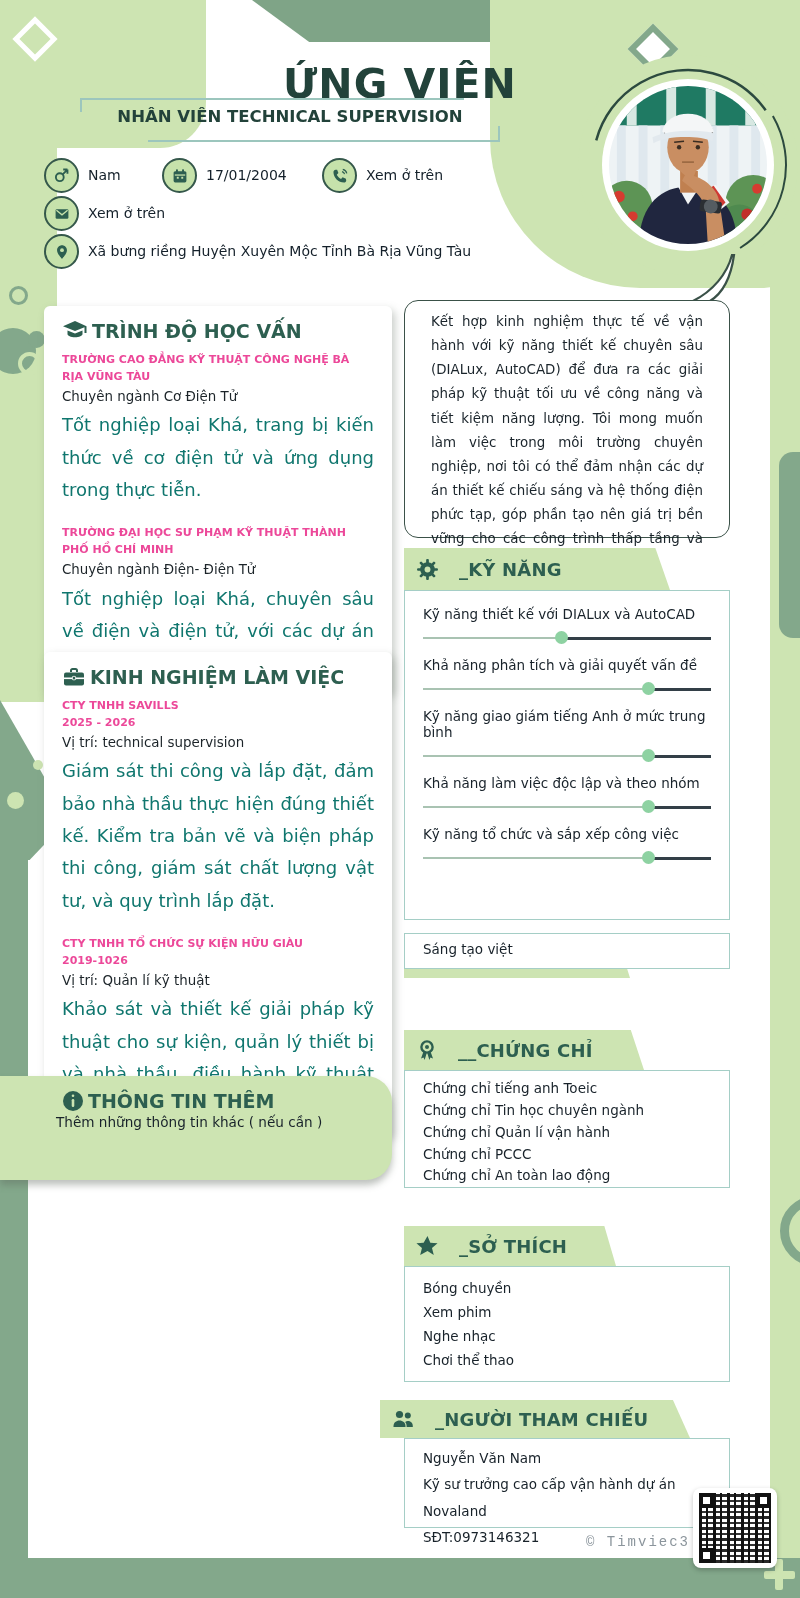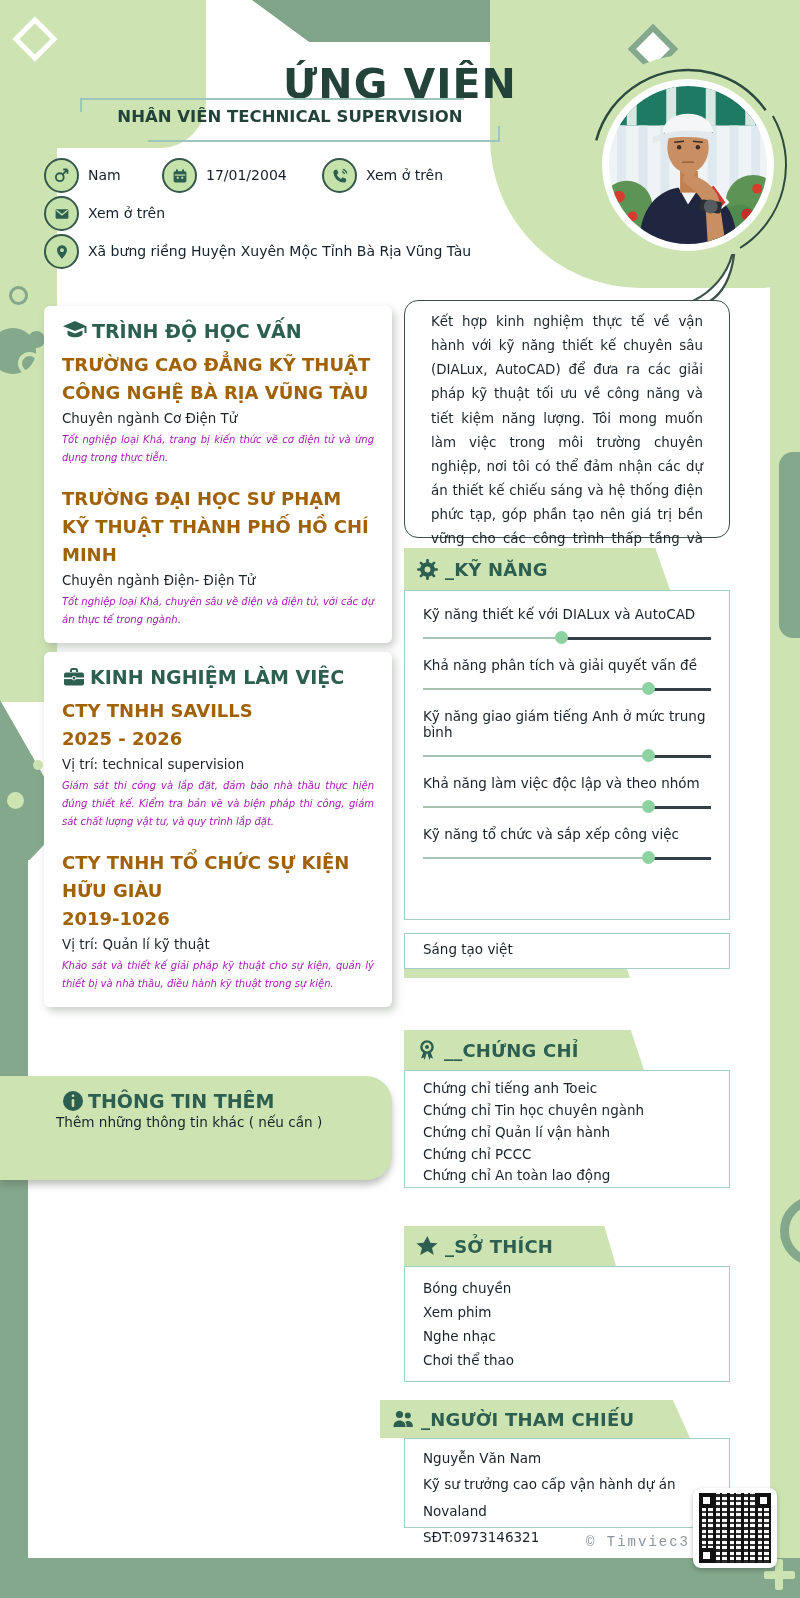--- a/index.html
+++ b/index.html
@@ -43,32 +43,32 @@
   .subtitle{left:60px;top:107px;width:460px;text-align:center;font-size:16.5px;font-weight:bold;color:#22423a;}
   .bracket-br{left:148px;top:126px;width:350px;height:14px;border-bottom:2px solid #9cc6bd;border-right:2px solid #9cc6bd;}
   .cicon{width:31px;height:31px;border-radius:50%;background:#c6e2ab;border:2px solid #35584b;
          display:flex;align-items:center;justify-content:center;}
   .clabel{font-size:14px;color:#14202a;line-height:35px;}
   
   .card{background:#fff;border-radius:6px;box-shadow:3px 4px 9px rgba(110,120,110,.38);
         padding:14px 18px;width:312px;}
   .card-h{display:flex;align-items:center;gap:4px;margin-bottom:9px;}
   .card-h .t{font-size:19px;font-weight:800;color:#2d5f50;}
-  .sch-name{font-size:18px;font-weight:bold;color:#a16207;line-height:1.55;margin-top:8px;}
+  .sch-name{font-size:11px;font-weight:bold;color:#ec4899;line-height:1.55;margin-top:8px;}
   .sch-line{font-size:13.4px;line-height:1.8;color:#1c2429;}
-  .sch-desc{font-size:10px;line-height:1.8;color:#a21caf;text-align:justify;font-style:italic;}
+  .sch-desc{font-size:18px;line-height:1.8;color:#0f766e;text-align:justify;}
   .infobox{left:0;top:1076px;width:392px;height:104px;border-radius:0 26px 26px 0;
            box-shadow:0 5px 7px rgba(90,100,90,.4);}
   .infobox .card-h{padding:14px 0 0 62px;margin-bottom:2px;}
   .infobox .body{padding-left:56px;font-size:13.6px;color:#18222a;}
   
   .bubble{left:404px;top:300px;width:326px;height:238px;border:1.6px solid #3a5148;border-radius:14px;
           background:#fff;padding:9px 26px;font-size:13.4px;line-height:1.8;text-align:justify;
           box-sizing:border-box;color:#1a242b;}
-  .tab{height:40px;background:#cde4b2;display:flex;align-items:center;gap:6px;padding-left:12px;
+  .tab{height:40px;background:#cde4b2;display:flex;align-items:center;gap:20px;padding-left:12px;
        clip-path:polygon(0 0,94.5% 0,100% 100%,0 100%);box-sizing:border-box;}
   .tab .t{font-size:18px;font-weight:800;color:#2d5f50;letter-spacing:.2px;}
   .sbox{background:#fff;border:1px solid #a5cec6;box-sizing:border-box;width:326px;}
   .skill-label{font-size:13.5px;color:#18222a;margin-bottom:9px;}
   .slider{position:relative;height:13px;margin-bottom:13px;}
   .sl-light{position:absolute;left:0;top:6px;height:2px;background:#a9c3b2;}
   .sl-dark{position:absolute;top:5.5px;height:3px;right:0;background:#333f47;}
   .sl-knob{position:absolute;top:0;width:13px;height:13px;border-radius:50%;background:#8ed2a2;}
   .listline{font-size:13.5px;color:#18222a;}
   

